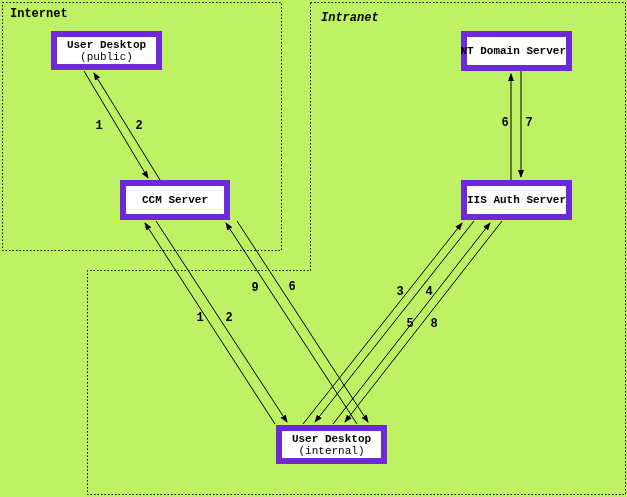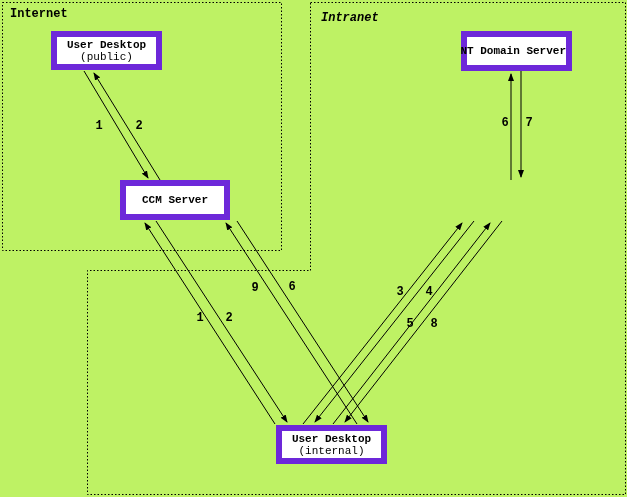--- a/index.html
+++ b/index.html
@@ -98,20 +98,23 @@
   </div>
 
   <div class="node" style="left:120px; top:180px; width:110px; height:40px;">
     <span class="title">CCM Server</span>
   </div>
 
   <div class="node" style="left:461px; top:31px; width:111px; height:40px;align-items:flex-end;">
     <span class="title">NT Domain Server</span>
   </div>
 
+  <div class="node" style="left:461px; top:180px; width:111px; height:40px;">
+    <span class="title">IIS Auth Server</span>
+  </div>
 
   <div class="node" style="left:276px; top:425px; width:111px; height:39px;">
     <span class="title">User Desktop</span>
     <span class="subtitle">(internal)</span>
   </div>
 
   <span class="edge-label" style="left:99px; top:126px;">1</span>
   <span class="edge-label" style="left:139px; top:126px;">2</span>
   <span class="edge-label" style="left:200px; top:318px;">1</span>
   <span class="edge-label" style="left:229px; top:318px;">2</span>

